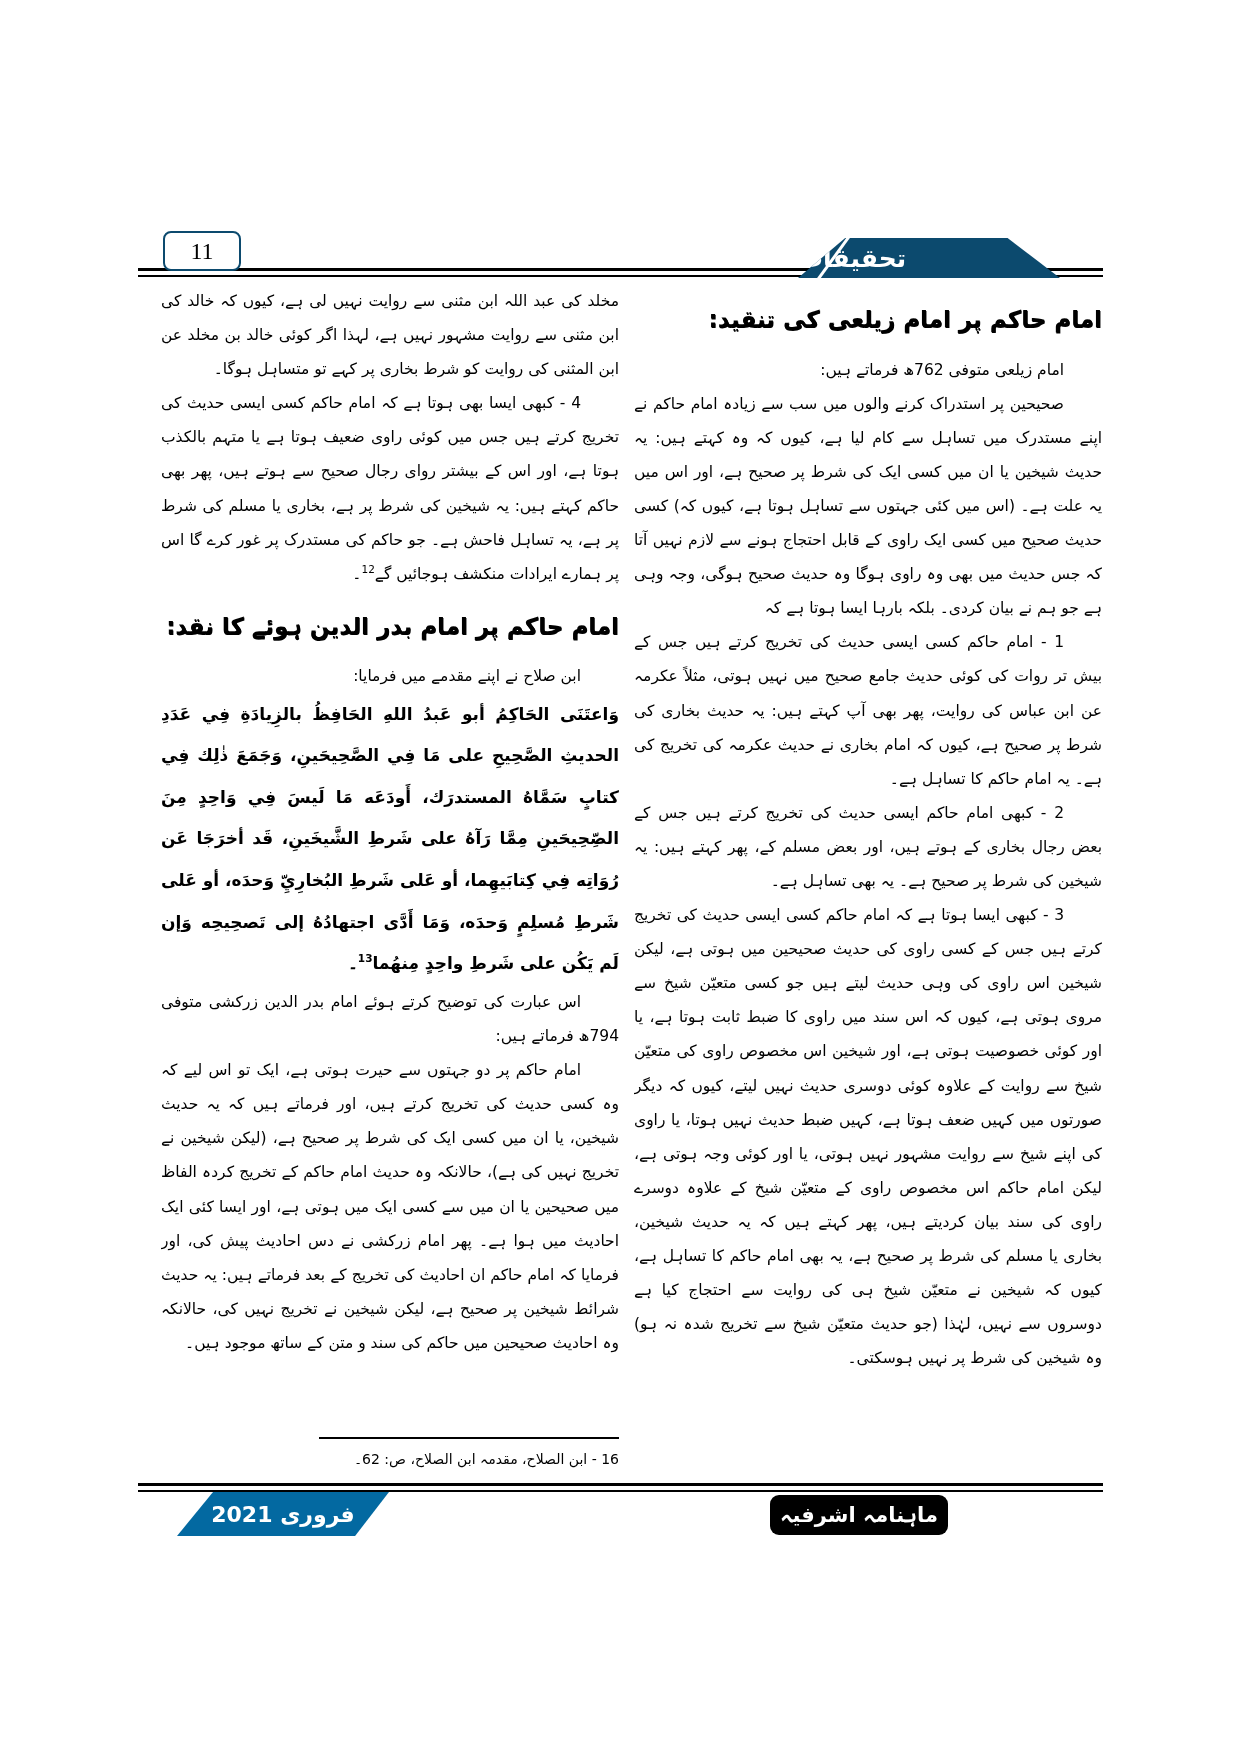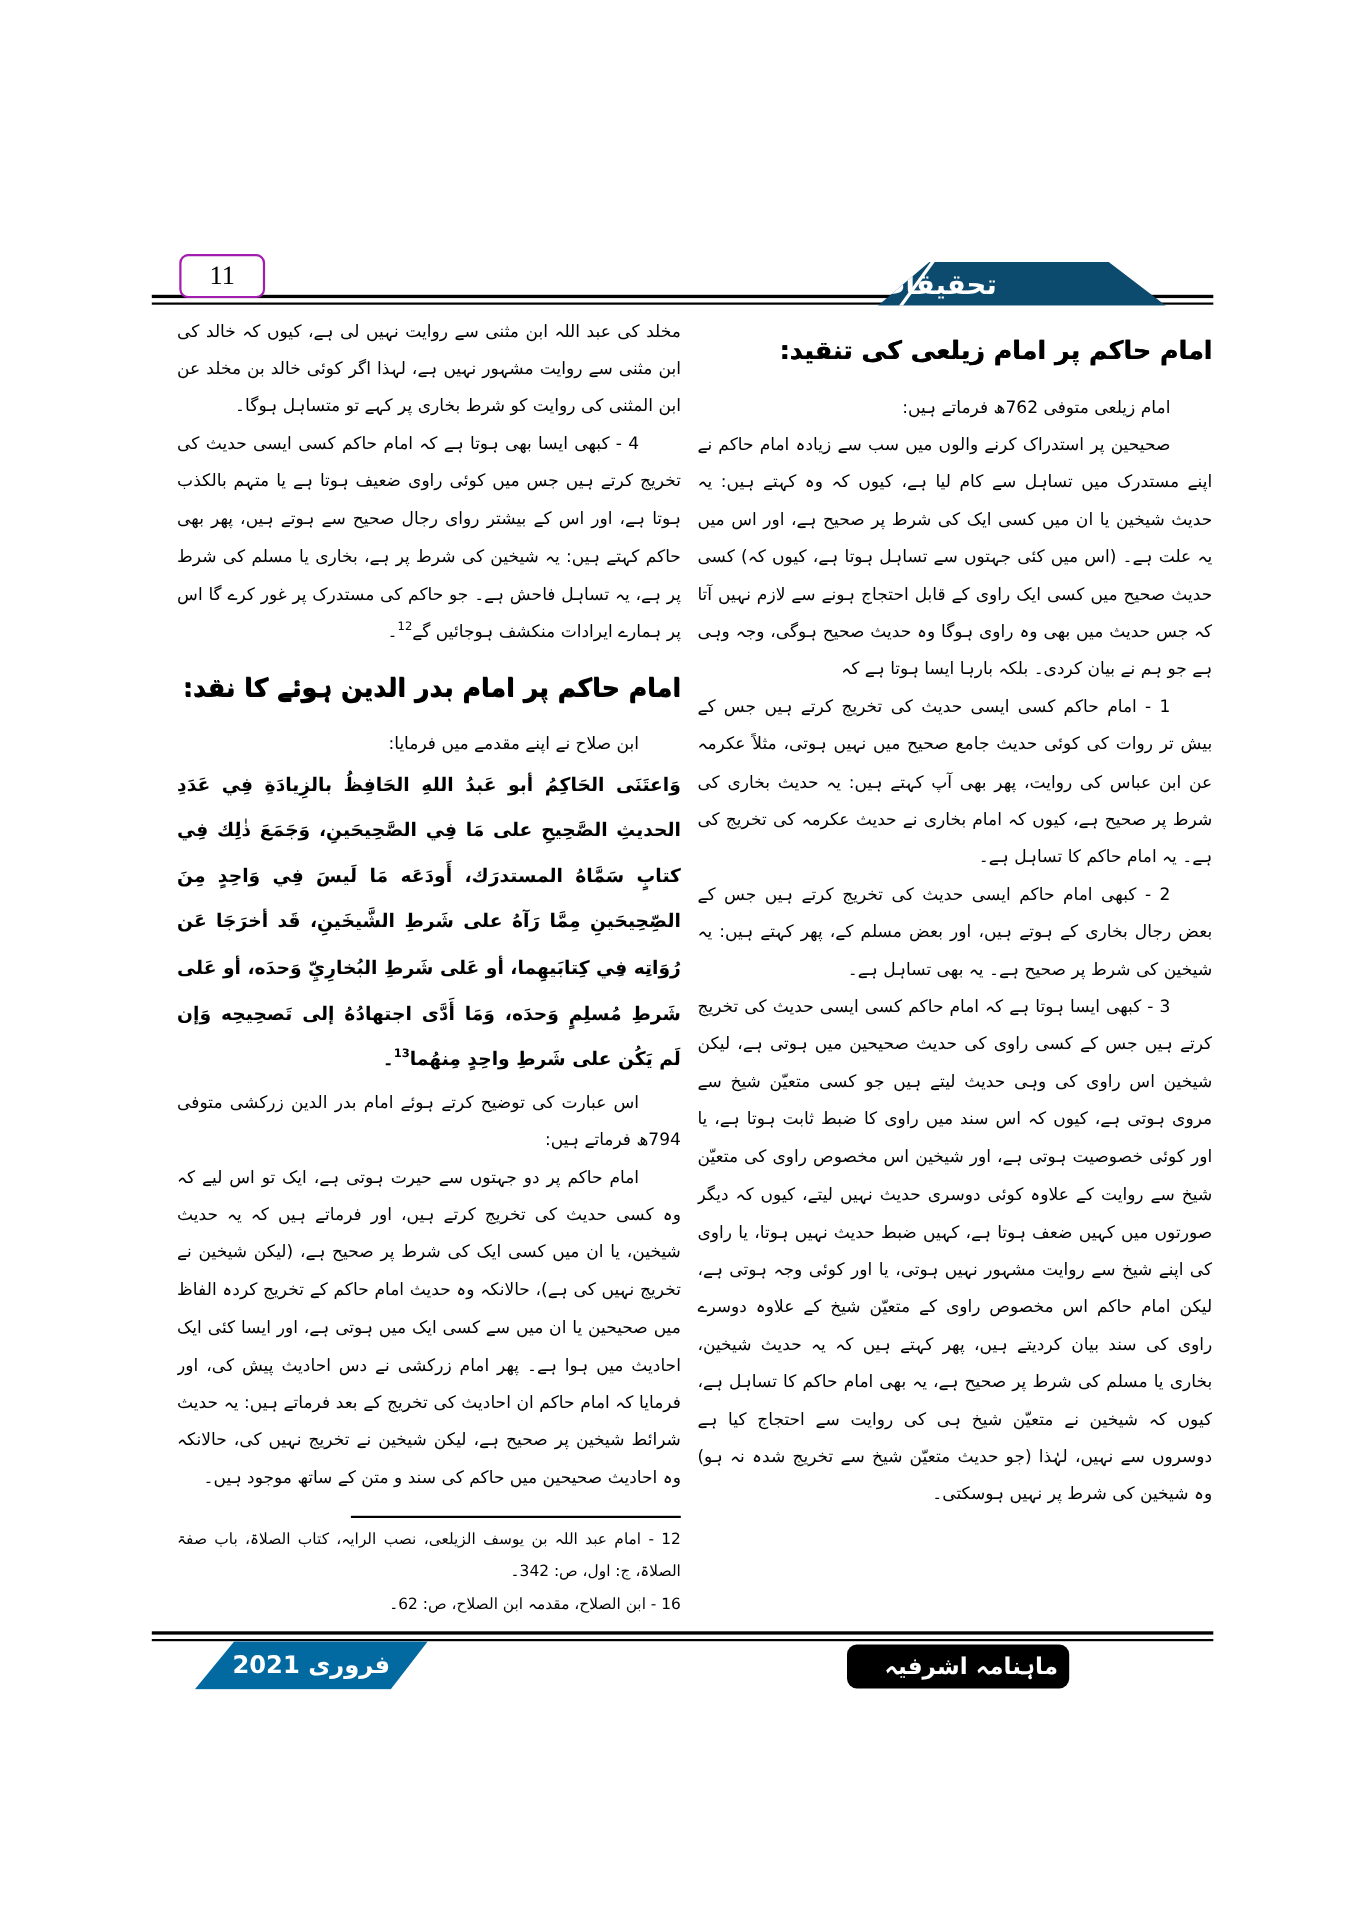--- a/index.html
+++ b/index.html
@@ -9,21 +9,21 @@
     margin:0 auto;
     background:#ffffff;
     font-family:"DejaVu Sans",sans-serif;
     color:#000;
     overflow:hidden;
     direction:rtl;
   }
   
   .pagenum-box{
     position:absolute;left:163px;top:231px;width:74px;height:36px;
-    border:2px solid #a21caf;border-radius:8px;background:#fff;
+    border:2px solid #0c4a6e;border-radius:8px;background:#fff;
     display:flex;align-items:center;justify-content:center;
     font-family:"Liberation Serif",serif;font-size:24px;direction:ltr;
     z-index:2;
   }
   .header-banner{
     position:absolute;left:798px;top:238px;width:262px;height:40px;
     background:#0c4a6e;color:#fff;
     clip-path:polygon(18% 0,80% 0,100% 100%,0 100%);
     display:flex;align-items:center;justify-content:flex-end;
     font-size:25px;font-weight:bold;
@@ -73,21 +73,21 @@
     position:absolute;left:177px;top:1492px;width:212px;height:44px;
     background:#0369a1;color:#fff;
     clip-path:polygon(17% 0,100% 0,84% 100%,0 100%);
     display:flex;align-items:center;justify-content:center;
     font-size:22px;font-weight:bold;direction:rtl;
   }
   .footer-box{
     position:absolute;left:770px;top:1495px;width:178px;height:40px;
     background:#000;color:#fff;border-radius:9px;
     display:flex;align-items:center;justify-content:center;
-    font-size:21px;font-weight:bold;padding-left:24px;
+    font-size:21px;font-weight:bold;
   }
 </style>
 </head>
 <body>
 
 <div class="page">
 
   <div class="pagenum-box">
     <span>11</span>
   </div>
@@ -113,21 +113,20 @@
         <p class="flush">مخلد کی عبد اللہ ابن مثنی سے روایت نہیں لی ہے، کیوں کہ خالد کی ابن مثنی سے روایت مشہور نہیں ہے، لہذا اگر کوئی خالد بن مخلد عن ابن المثنی کی روایت کو شرط بخاری پر کہے تو متساہل ہوگا۔</p>
         <p><span>4 - کبھی ایسا بھی ہوتا ہے کہ امام حاکم کسی ایسی حدیث کی تخریج کرتے ہیں جس میں کوئی راوی ضعیف ہوتا ہے یا متہم بالکذب ہوتا ہے، اور اس کے بیشتر روای رجال صحیح سے ہوتے ہیں، پھر بھی حاکم کہتے ہیں: یہ شیخین کی شرط پر ہے، بخاری یا مسلم کی شرط پر ہے، یہ تساہل فاحش ہے۔ جو حاکم کی مستدرک پر غور کرے گا اس پر ہمارے ایرادات منکشف ہوجائیں گے</span><sup>12</sup><span>۔</span></p>
         <h2 class="urdu-heading">امام حاکم پر امام بدر الدین ہوئے کا نقد:</h2>
         <p>ابن صلاح نے اپنے مقدمے میں فرمایا:</p>
         <p class="arabic flush"><span>وَاعتَنَی الحَاکِمُ أبو عَبدُ اللهِ الحَافِظُ بالزِیادَةِ فِي عَدَدِ الحدیثِ الصَّحِیحِ علی مَا فِي الصَّحِیحَینِ، وَجَمَعَ ذٰلِك فِي کتابٍ سَمَّاهُ المستدرَك، أَودَعَه مَا لَیسَ فِي وَاحِدٍ مِنَ الصِّحِیحَینِ مِمَّا رَآهُ علی شَرطِ الشَّیخَینِ، قَد أخرَجَا عَن رُوَاتِه فِي کِتابَیهِما، أو عَلی شَرطِ البُخارِيِّ وَحدَه، أو عَلی شَرطِ مُسلِمٍ وَحدَه، وَمَا أَدَّی اجتهادُهُ إلی تَصحِیحِه وَإن لَم یَکُن علی شَرطِ واحِدٍ مِنهُما</span><sup>13</sup><span>۔</span></p>
         <p>اس عبارت کی توضیح کرتے ہوئے امام بدر الدین زرکشی متوفی 794ھ فرماتے ہیں:</p>
         <p><span>امام حاکم پر دو جہتوں سے حیرت ہوتی ہے، ایک تو اس لیے کہ وہ کسی حدیث کی تخریج کرتے ہیں، اور فرماتے ہیں کہ یہ حدیث شیخین، یا ان میں کسی ایک کی شرط پر صحیح ہے، (لیکن شیخین نے تخریج نہیں کی ہے)، حالانکہ وہ حدیث امام حاکم کے تخریج کردہ الفاظ میں صحیحین یا ان میں سے کسی ایک میں ہوتی ہے، اور ایسا کئی ایک احادیث میں ہوا ہے۔ پھر امام زرکشی نے دس احادیث پیش کی، اور فرمایا کہ امام حاکم ان احادیث کی تخریج کے بعد فرماتے ہیں: یہ حدیث شرائط شیخین پر صحیح ہے، لیکن شیخین نے تخریج نہیں کی، حالانکہ وہ احادیث صحیحین میں حاکم کی سند و متن کے ساتھ موجود ہیں۔</span> </p>
       </div>
       <div class="footnote-block">
         <div class="fn-rule"></div>
-        <p><span>12 -</span> <span>امام عبد اللہ بن یوسف الزیلعی، نصب الرایہ، کتاب الصلاۃ، باب صفۃ الصلاۃ، ج: اول، ص: 342۔</span></p>
         <p><span>16 -</span> <span>ابن الصلاح، مقدمہ ابن الصلاح، ص: 62۔</span></p>
       </div>
     </section>
 
   </main>
 
   <div class="rule bottom-rule"></div>
   <div class="footer-banner">
     <span>فروری 2021</span>
   </div>

